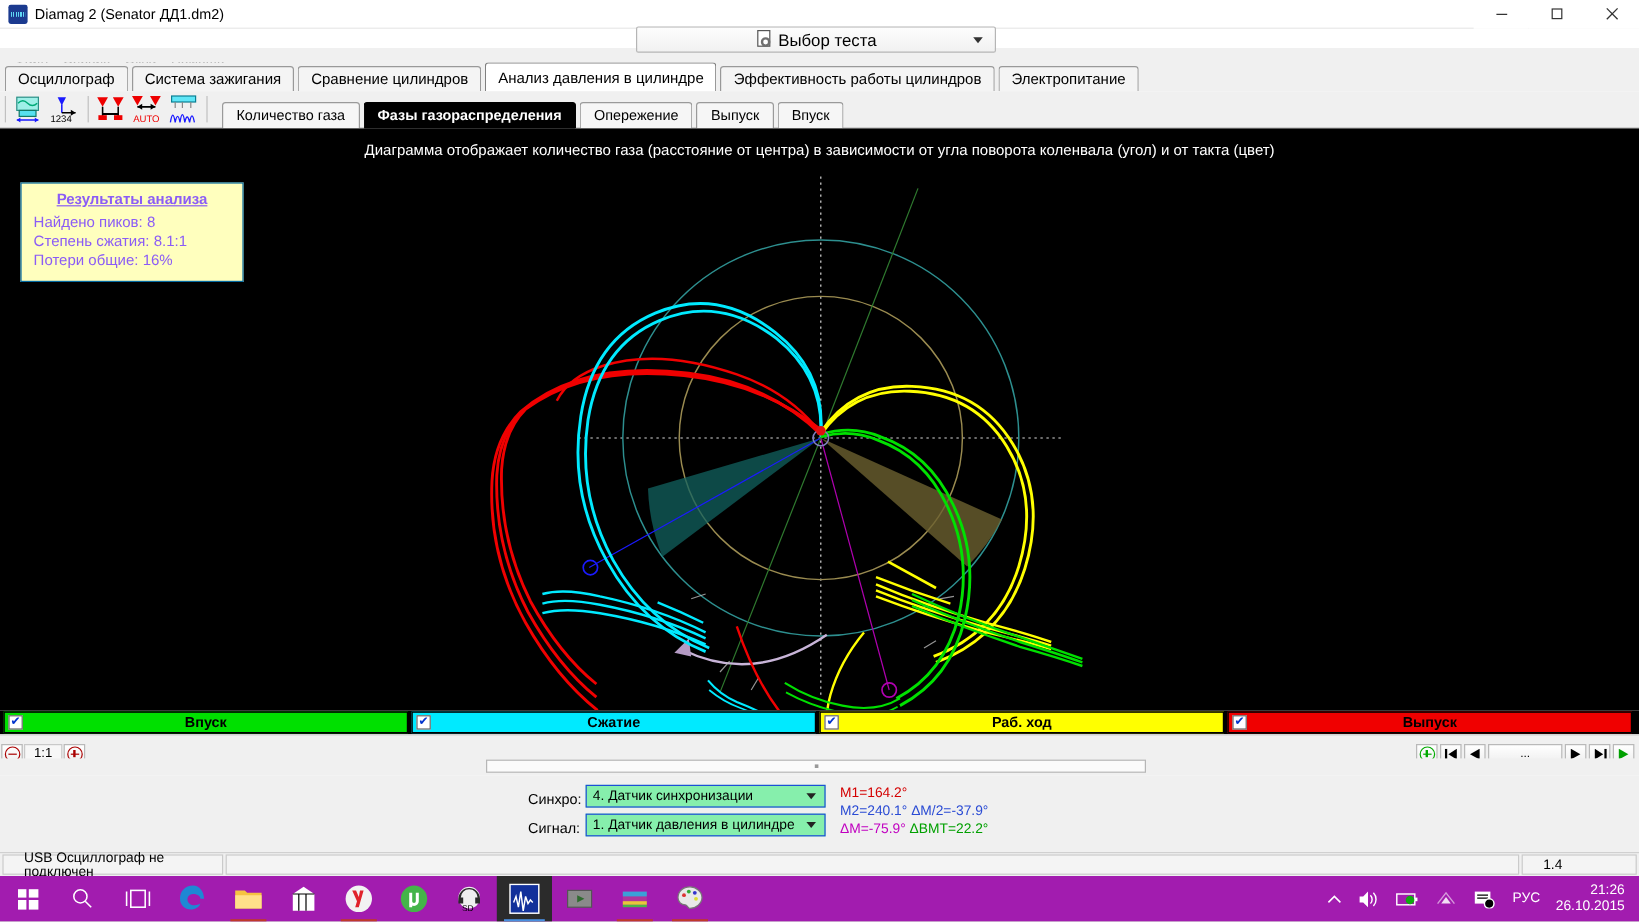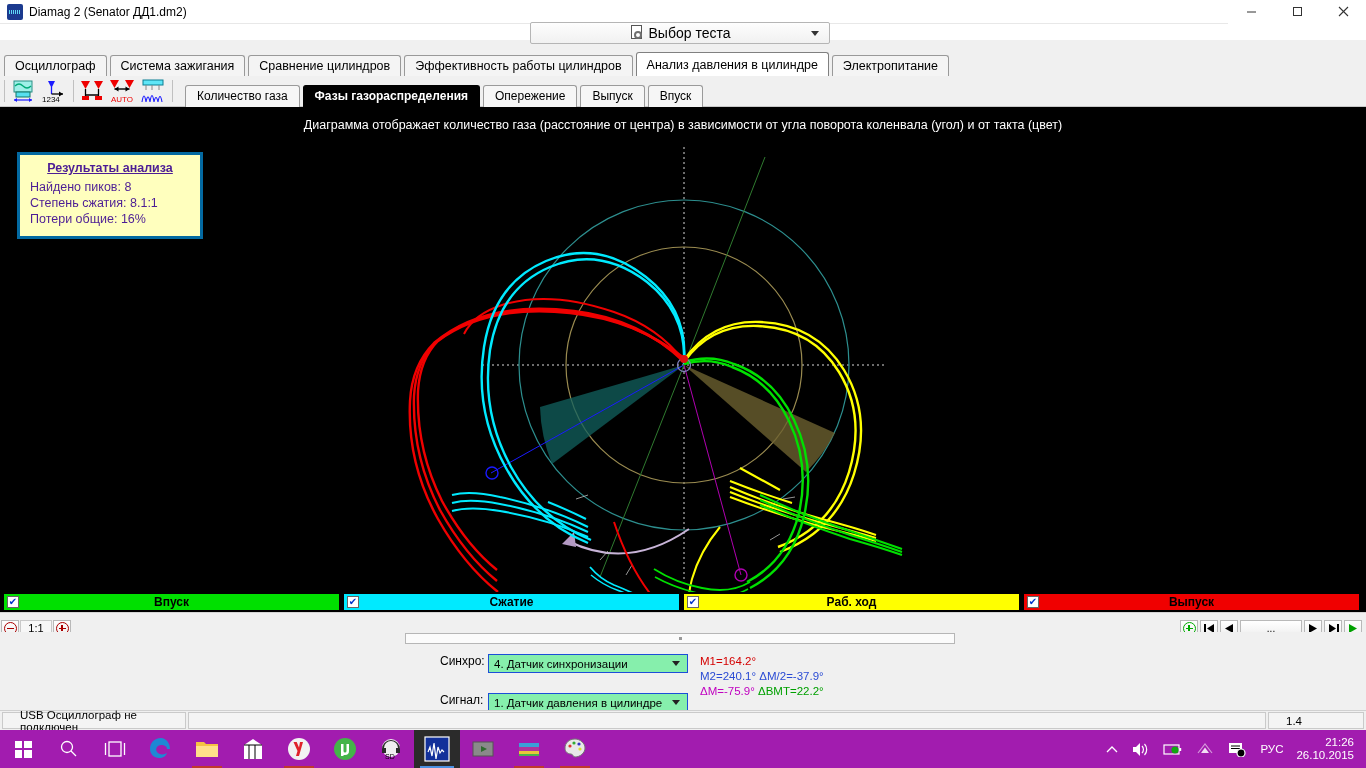--- a/index.html
+++ b/index.html
@@ -111,22 +111,22 @@
   .canvasarea {
     position: absolute; top: 107px; left: 0; width: 1366px; height: 485px;
     background: #000; overflow: hidden;
   }
   .plot-caption {
     position: absolute; top: 11px; left: 0; width: 1366px; text-align: center;
     color: #fff; font-size: 12.5px;
   }
   .results-box {
     position: absolute; left: 17px; top: 45px; width: 186px;
-    background: #ffffbe; border: 3px solid #0369a1;
-    padding: 6px 10px 9px 10px; color: #4c1d95; font-size: 12.5px;
+    background: #ffffbe; border: 1px solid #0369a1;
+    padding: 6px 10px 9px 10px; color: #8b5cf6; font-size: 12.5px;
   }
   .results-box .rb-title {
     text-align: center; font-weight: bold; text-decoration: underline;
     margin-bottom: 4px; font-size: 12.5px;
   }
   .results-box .rb-line { line-height: 16px; }
 
   
   .legendbar {
     position: absolute; top: 592px; left: 0; width: 1366px; height: 20px;
@@ -185,21 +185,21 @@
     border: 1px solid #b6b6b6; background: #fbfbfb;
     display: flex; align-items: center; justify-content: center;
   }
   .scroller .dot { width: 3px; height: 3px; background: #999; }
 
   
   .controlpanel {
     position: absolute; top: 646px; left: 0; width: 1366px; height: 64px; background: #f0f0f0;
   }
   .selects { position: absolute; left: 440px; top: 8px; }
-  .selrow { display: flex; align-items: flex-start; margin-bottom: 20px; }
+  .selrow { display: flex; align-items: flex-end; margin-bottom: 5px; }
   .selrow .lab { width: 48px; font-size: 12px; color: #000; }
   .sel {
     width: 200px; height: 19px; border: 1px solid #1d4ed8; background: #86efac;
     display: flex; align-items: center; padding-left: 5px; position: relative;
     font-size: 11.5px; color: #000;
   }
   .sel .caret {
     position: absolute; right: 7px; width: 0; height: 0;
     border-left: 4px solid transparent; border-right: 4px solid transparent;
     border-top: 5px solid #222;
@@ -297,25 +297,25 @@
   <div class="tabstrip">
     <div class="tab">
         <span>Осциллограф</span>
       </div>
     <div class="tab">
         <span>Система зажигания</span>
       </div>
     <div class="tab">
         <span>Сравнение цилиндров</span>
       </div>
+    <div class="tab active">
+        <span>Анализ давления в цилиндре</span>
+      </div>
     <div class="tab">
         <span>Эффективность работы цилиндров</span>
-      </div>
-    <div class="tab active">
-        <span>Анализ давления в цилиндре</span>
       </div>
     <div class="tab">
         <span>Электропитание</span>
       </div>
   </div>
 
   <div class="subbar">
     <div class="tbsep"></div>
     <div class="tbico">
       <svg width="30" height="26" viewBox="0 0 30 26">

